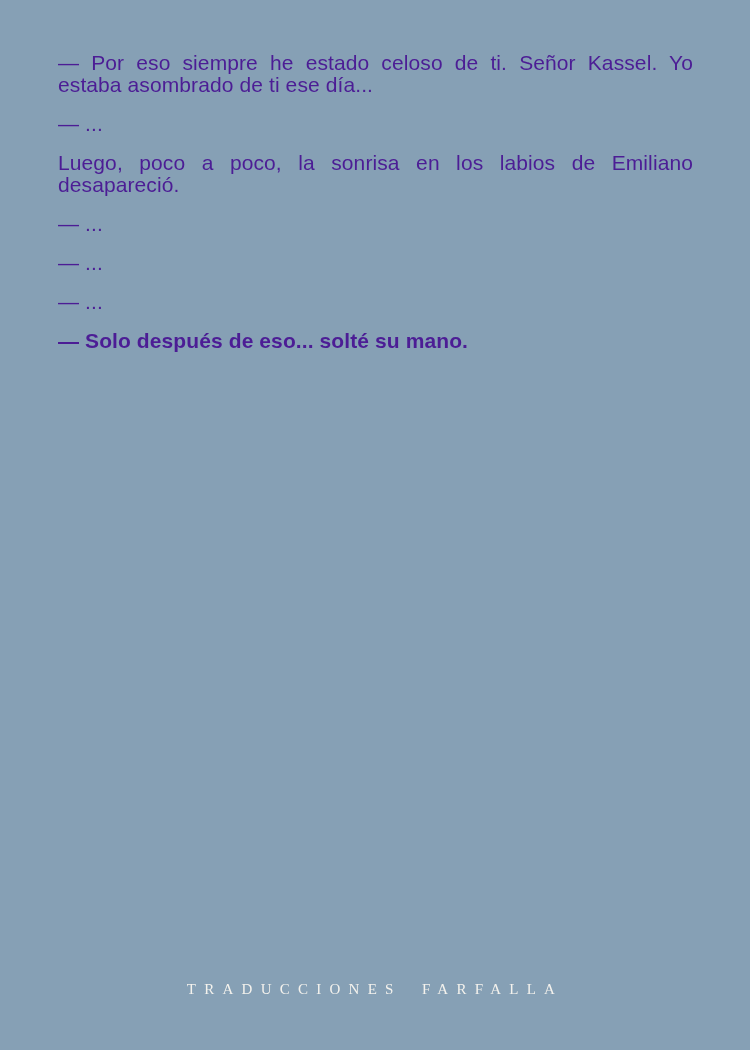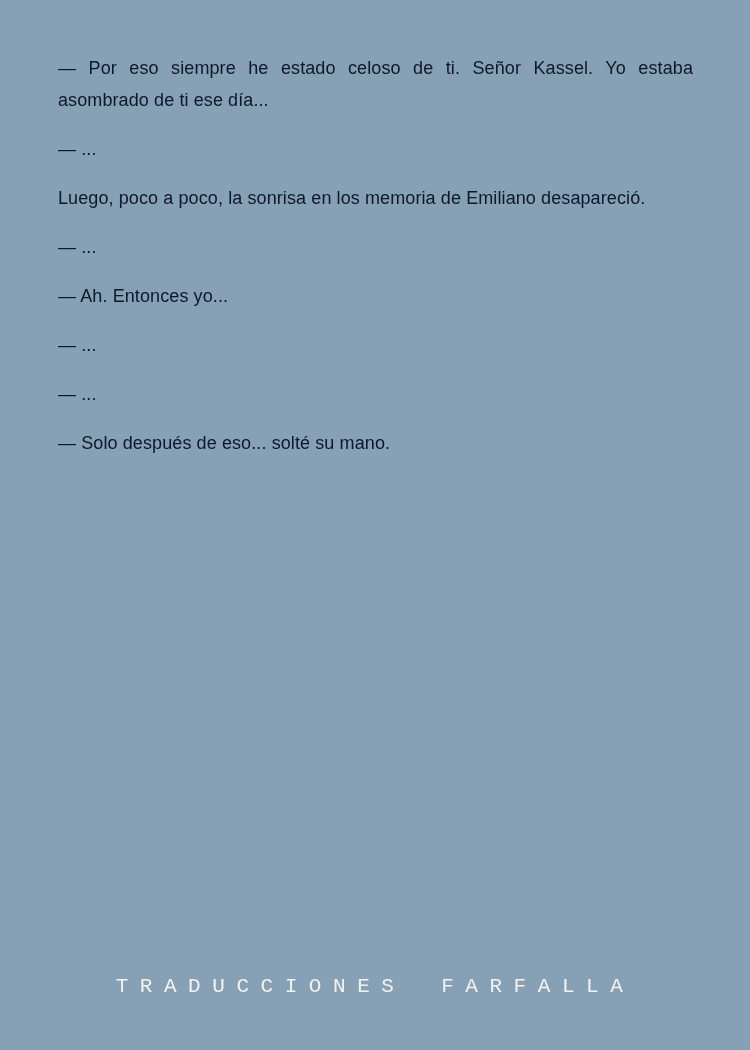--- a/index.html
+++ b/index.html
@@ -24,60 +24,59 @@
   }
 
   .text-block {
     position: absolute;
     top: 52px;
     left: 58px;
     right: 57px;
   }
 
   .para {
-    font-size: 18px;
-    line-height: 32px;
-    color: #0f172a;
+    font-size: 21px;
+    line-height: 22px;
+    color: #4c1d95;
     text-align: justify;
     text-justify: inter-word;
     margin-bottom: 17px;
     letter-spacing: 0.1px;
   }
 
-  .para:last-child { margin-bottom: 4px; }
+  .para:last-child { margin-bottom: 4px; font-weight: bold; }
 
   .footer {
     position: absolute;
     bottom: 0;
     left: 0;
     width: 100%;
     text-align: center;
     padding-bottom: 52px;
   }
 
   .footer-label {
-    font-family: Liberation Mono, monospace;
-    font-size: 21px;
+    font-family: Liberation Serif, serif;
+    font-size: 15px;
     color: #F4F2ED;
     letter-spacing: 0.55em;
     word-spacing: 0.55em;
     white-space: nowrap;
   }
 </style>
 </head>
 <body>
 
 <div class="page">
 
   <div class="text-block">
     <p class="para">— Por eso siempre he estado celoso de ti. Señor Kassel. Yo estaba asombrado de ti ese día...</p>
     <p class="para">— ...</p>
-    <p class="para">Luego, poco a poco, la sonrisa en los memoria de Emiliano desapareció.</p>
+    <p class="para">Luego, poco a poco, la sonrisa en los labios de Emiliano desapareció.</p>
     <p class="para">— ...</p>
-    <p class="para">— Ah. Entonces yo...</p>
     <p class="para">— ...</p>
     <p class="para">— ...</p>
     <p class="para">— Solo después de eso... solté su mano.</p>
   </div>
 
   <div class="footer">
     <span class="footer-label">TRADUCCIONES FARFALLA</span>
   </div>
 
 </div>

